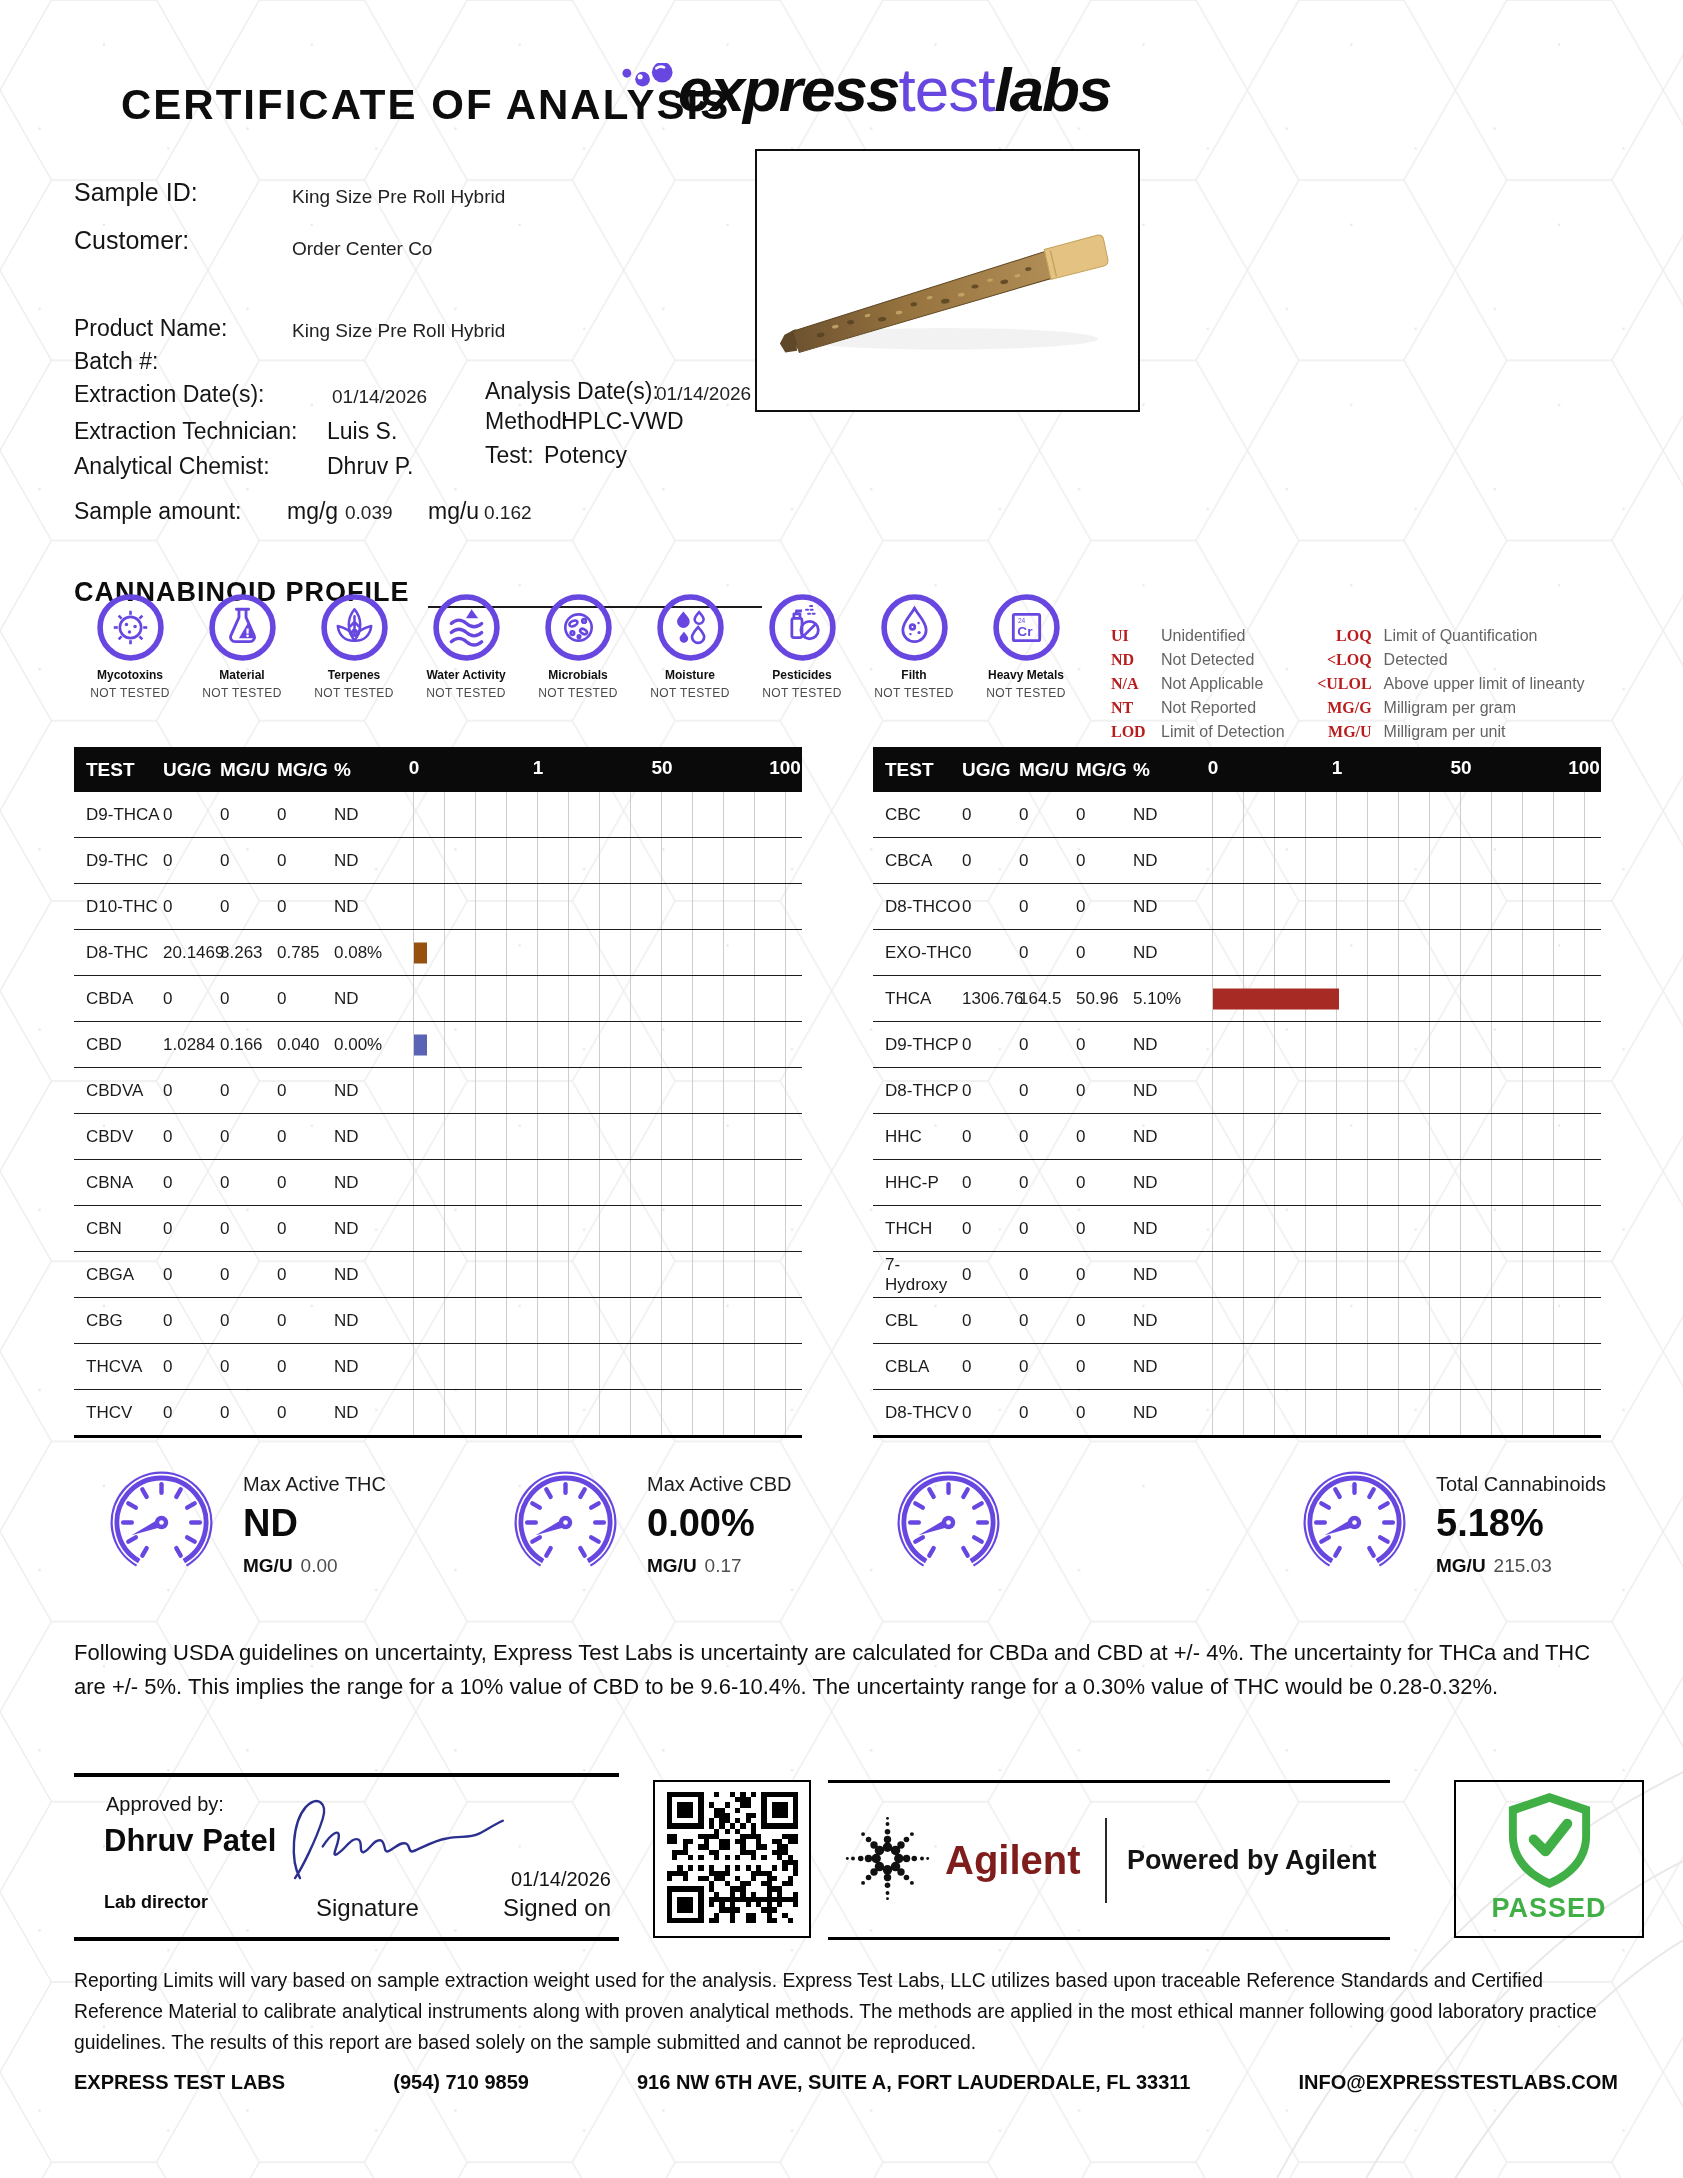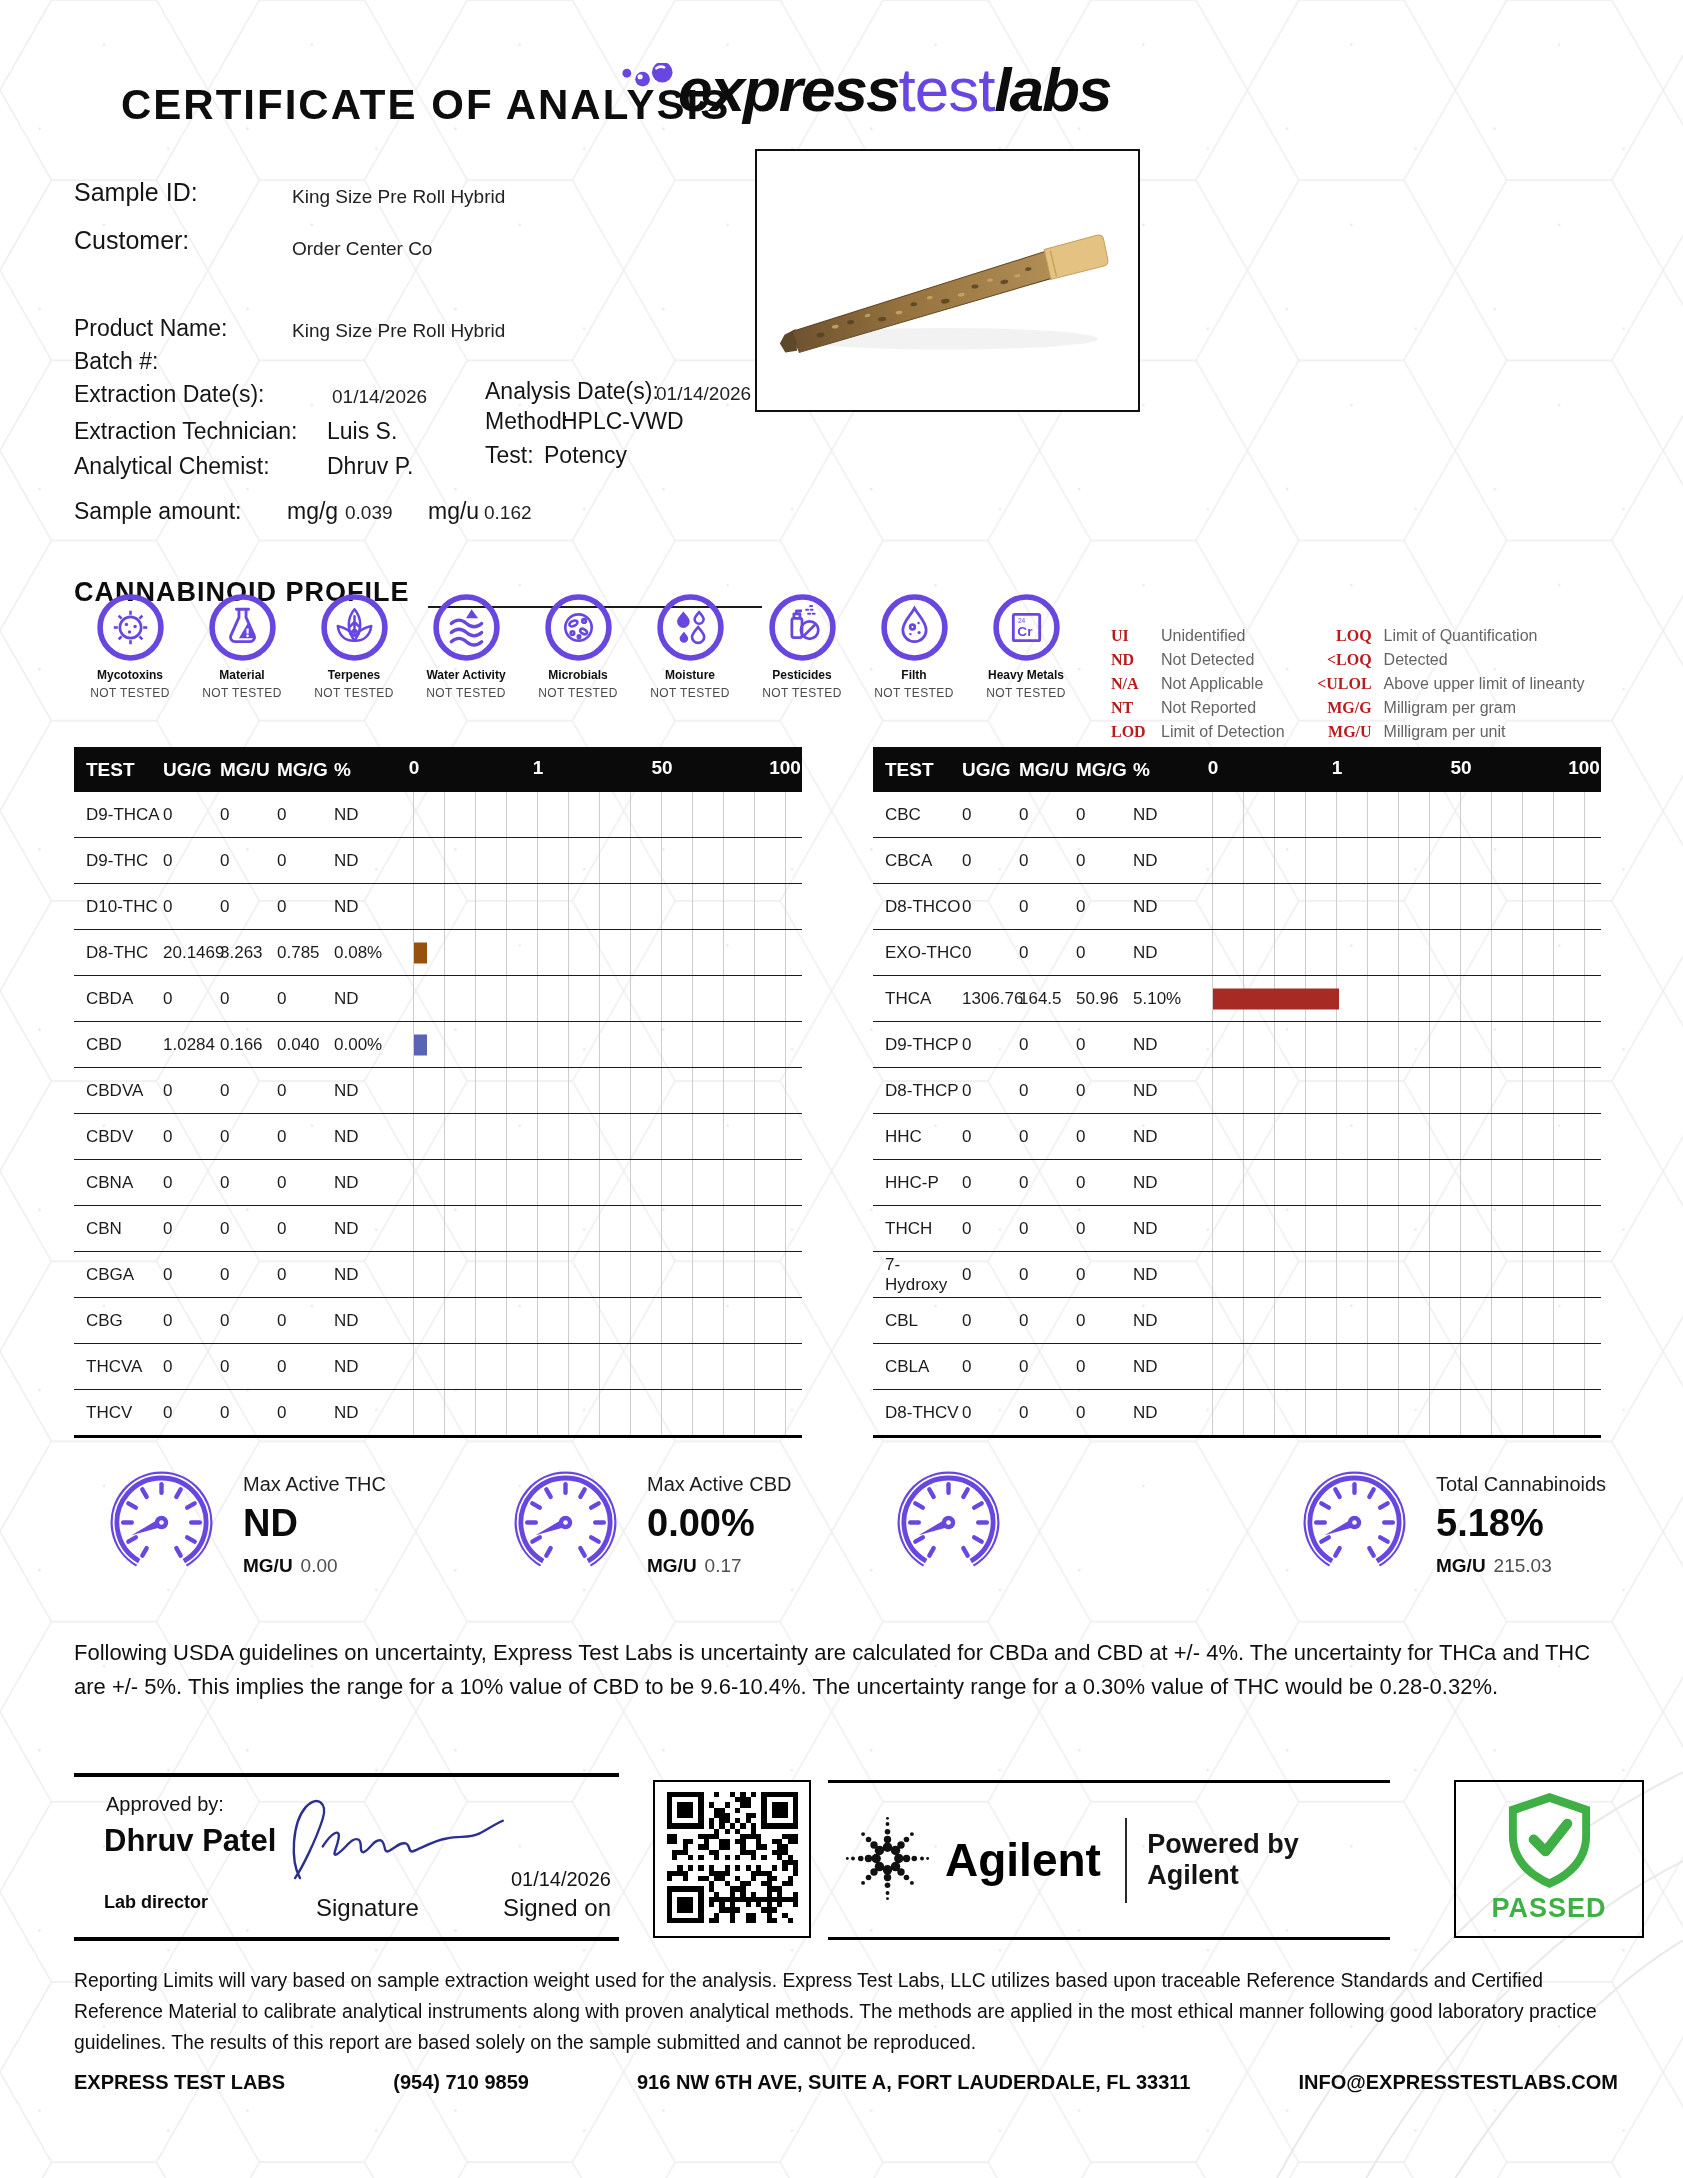--- a/index.html
+++ b/index.html
@@ -77,21 +77,21 @@
   .ap-label{left:32px;top:16px;font-size:20px;color:#141414;}
   .ap-name{left:30px;top:46px;font-size:31px;font-weight:800;color:#0b0b0b;}
   .ap-role{left:30px;top:115px;font-size:18px;font-weight:bold;color:#0b0b0b;}
   .ap-sig{left:194px;top:18px;}
   .ap-sig-label{left:242px;top:117px;font-size:24px;color:#141414;}
   .ap-date{right:8px;top:91px;font-size:20px;color:#141414;}
   .ap-signed{right:8px;top:117px;font-size:24px;color:#141414;}
 
   .qr-box{left:653px;top:1780px;width:154px;height:154px;border:2.5px solid #000;background:#fff;display:flex;align-items:center;justify-content:center;}
   .agilent{left:828px;top:1780px;width:562px;height:154px;border-top:3.5px solid #000;border-bottom:3.5px solid #000;display:flex;align-items:center;}
-  .ag-name{font-size:46px;font-weight:800;color:#000000;margin-left:6px;text-align:center;}
+  .ag-name{font-size:40px;font-weight:800;color:#7f1d1d;margin-left:6px;text-align:center;}
   .ag-div{width:2.5px;height:85px;background:#2a2a2a;margin:0 20px 0 24px;}
   .ag-powered{font-size:27px;font-weight:600;color:#141414;}
   .passed-box{left:1454px;top:1780px;width:186px;height:154px;border:2.5px solid #000;text-align:center;}
   .passed-label{font-size:27px;font-weight:800;color:#3faf46;letter-spacing:1px;margin-top:-2px;}
 
   .disclaimer{left:74px;top:1965px;width:1546px;font-size:19.3px;line-height:31px;color:#101010;}
   .foot-row{left:74px;top:2071px;width:1544px;display:flex;justify-content:space-between;font-size:20px;font-weight:bold;color:#0b0b0b;}
 </style>
 </head>
 <body>

